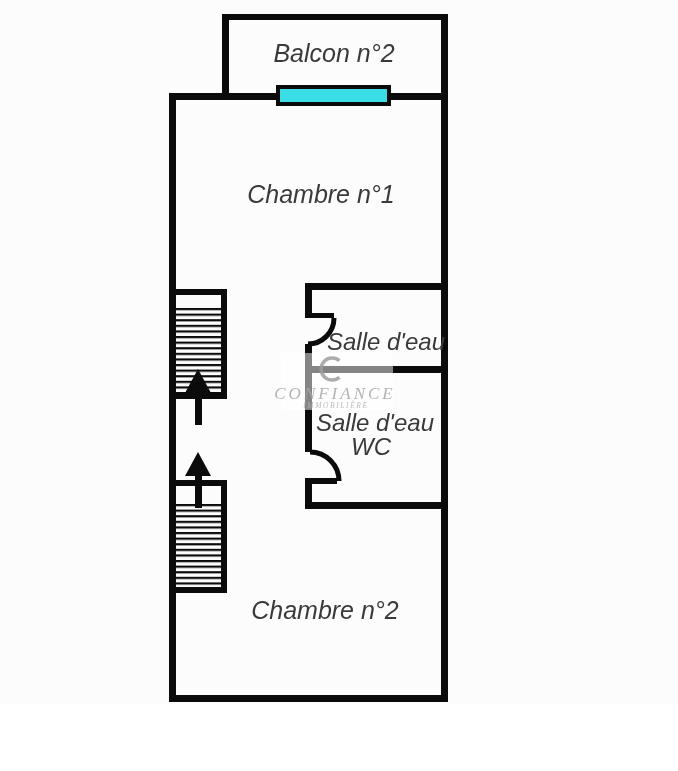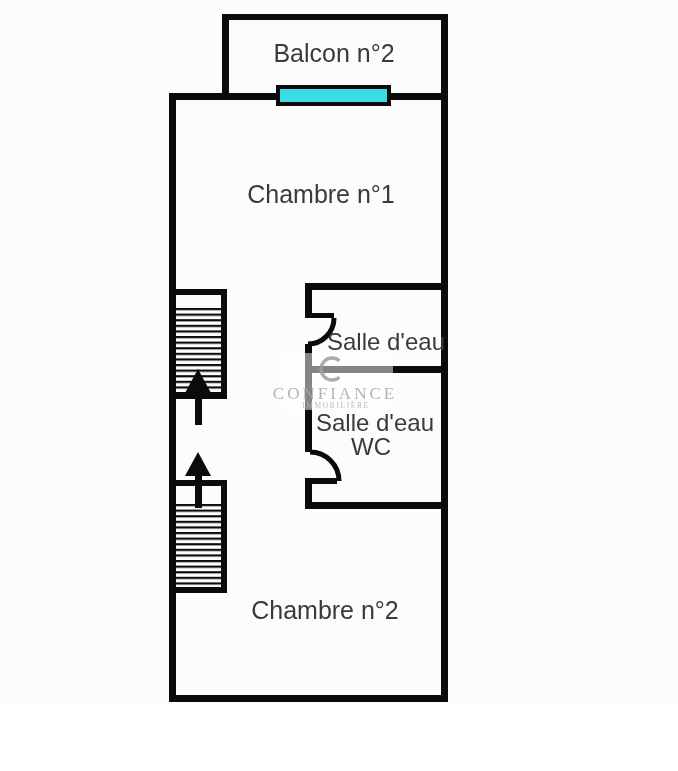--- a/index.html
+++ b/index.html
@@ -6,20 +6,21 @@
     margin: 0;
     padding: 0;
     background: #ffffff;
     font-family: "Liberation Sans", sans-serif;
   }
   .page {
     width: 678px;
     height: 704px;
     position: relative;
     overflow: hidden;
+    font-style: italic;
   }
   .plan-svg { display: block; }
   .room-label {
     font-family: "Liberation Sans", sans-serif;
     font-size: 25px;
   }
   .room-label-small { font-size: 24px; }
   .wm-name {
     font-family: "Liberation Serif", serif;
     font-size: 17px;

